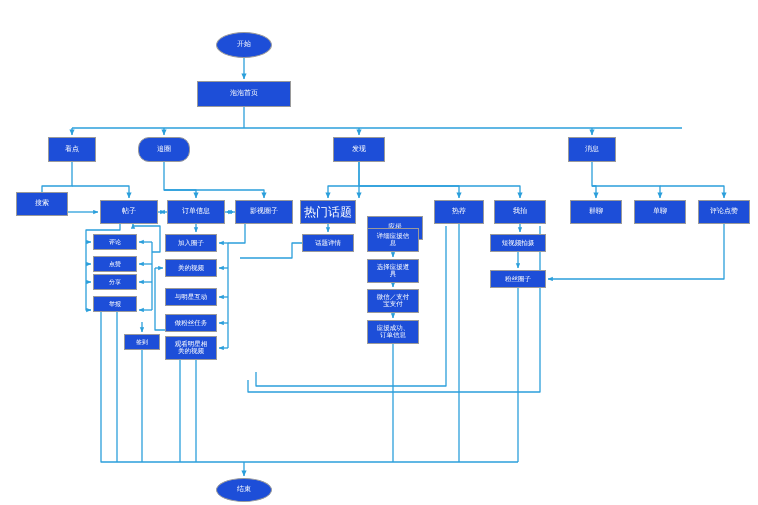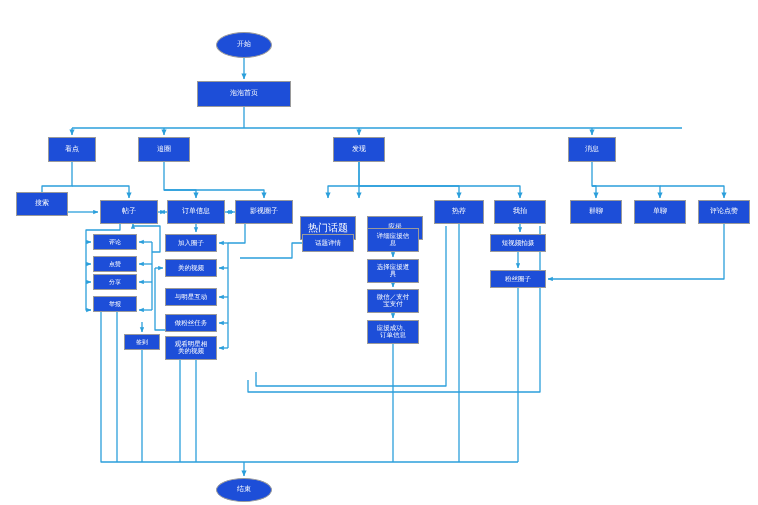--- a/index.html
+++ b/index.html
@@ -162,21 +162,21 @@
     <span class="lbl">开始</span>
   </div>
 
   <div class="node" style="left:197px;top:81px;width:94px;height:26px;font-size:7px;">
     <span class="lbl">泡泡首页</span>
   </div>
 
   <div class="node" style="left:48px;top:137px;width:48px;height:25px;font-size:7px;">
     <span class="lbl">看点</span>
   </div>
-  <div class="node" style="left:138px;top:137px;width:52px;height:25px;font-size:7px;">
+  <div class="node" style="left:138px;top:137px;width:52px;height:25px;font-size:7px;border-radius:11px;">
     <span class="lbl">追圈</span>
   </div>
   <div class="node" style="left:333px;top:137px;width:52px;height:25px;font-size:7px;">
     <span class="lbl">发现</span>
   </div>
   <div class="node" style="left:568px;top:137px;width:48px;height:25px;font-size:7px;">
     <span class="lbl">消息</span>
   </div>
 
   <div class="node" style="left:16px;top:192px;width:52px;height:24px;font-size:7px;">
@@ -185,21 +185,21 @@
   <div class="node" style="left:100px;top:200px;width:58px;height:24px;font-size:7px;">
     <span class="lbl">帖子</span>
   </div>
   <div class="node" style="left:167px;top:200px;width:58px;height:24px;font-size:7px;">
     <span class="lbl">订单信息</span>
   </div>
   <div class="node" style="left:235px;top:200px;width:58px;height:24px;font-size:7px;">
     <span class="lbl">影视圈子</span>
   </div>
 
-  <div class="node" style="left:300px;top:216px;width:56px;height:24px;font-size:10px;">
+  <div class="node" style="left:300px;top:200px;width:56px;height:24px;font-size:12px;">
     <span class="lbl">热门话题</span>
   </div>
   <div class="node" style="left:367px;top:216px;width:56px;height:24px;font-size:7px;">
     <span class="lbl">应援</span>
   </div>
   <div class="node" style="left:434px;top:200px;width:50px;height:24px;font-size:7px;">
     <span class="lbl">热荐</span>
   </div>
   <div class="node" style="left:494px;top:200px;width:52px;height:24px;font-size:7px;">
     <span class="lbl">我拍</span>

